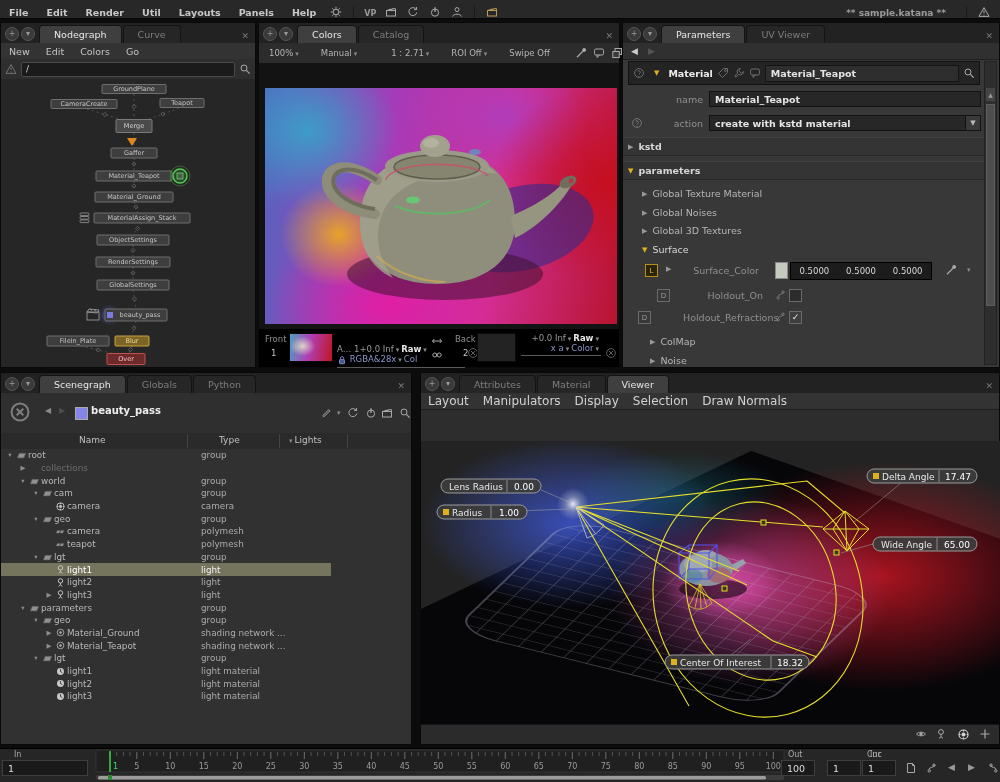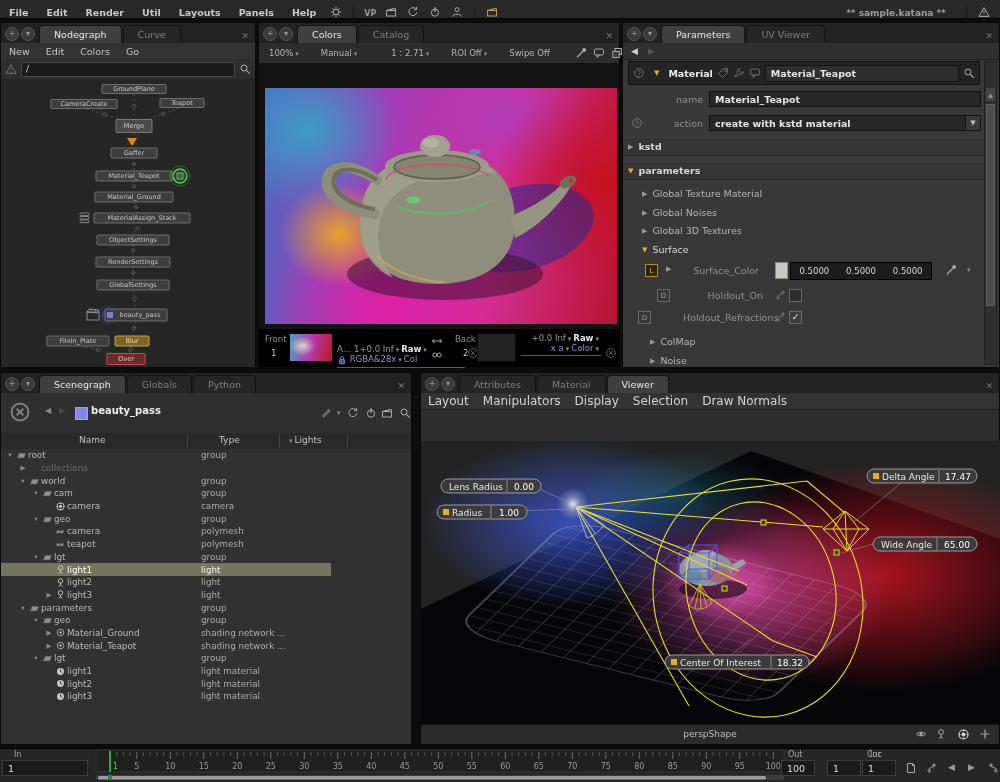--- a/index.html
+++ b/index.html
@@ -1018,21 +1018,20 @@
             <line x1="310" y1="214" x2="330" y2="198" stroke="#aaaaaa" stroke-width="0.8" opacity="0.6"></line>
             <rect x="244" y="214" width="144" height="14" rx="7" fill="#3c3c3c" fill-opacity="0.93" stroke="#9a9a9a" stroke-width="1"></rect>
             <line x1="350" y1="215" x2="350" y2="227" stroke="#8a8a8a" stroke-width="1"></line>
             <rect x="250" y="218" width="6" height="6" fill="#e0b020"></rect>
             <text x="259" y="224.5" font-size="9" fill="#e8e8e8" font-family="&quot;DejaVu Sans&quot;,sans-serif">Center Of Interest</text>
             <text x="369" y="224.5" font-size="9" fill="#ffffff" text-anchor="middle" font-family="&quot;DejaVu Sans&quot;,sans-serif">18.32</text>
           </g>
         </g>
     </svg>
     <div class="vw-bottom">
-      <span class="vw-cam">perspShape</span>
       <span class="icon" style="position:absolute;left:494px;top:3px">
           <svg width="12" height="12" viewBox="0 0 12 12" fill="none" stroke="#a8a8a8" stroke-width="1">
             <path d="M1.5,6 C3,3.6 9,3.6 10.5,6 C9,8.4 3,8.4 1.5,6 Z"></path>
             <circle cx="6" cy="6" r="1.2" fill="#a8a8a8"></circle>
           </svg>
         </span>
       <span class="icon" style="position:absolute;left:514px;top:3px">
           <svg width="12" height="12" viewBox="0 0 12 12" fill="none" stroke="#a8a8a8" stroke-width="1">
             <circle cx="6" cy="4" r="2.4"></circle>
             <path d="M6,6.4 V8.8 M4,10.4 L6,8.8 L8,10.4"></path>

